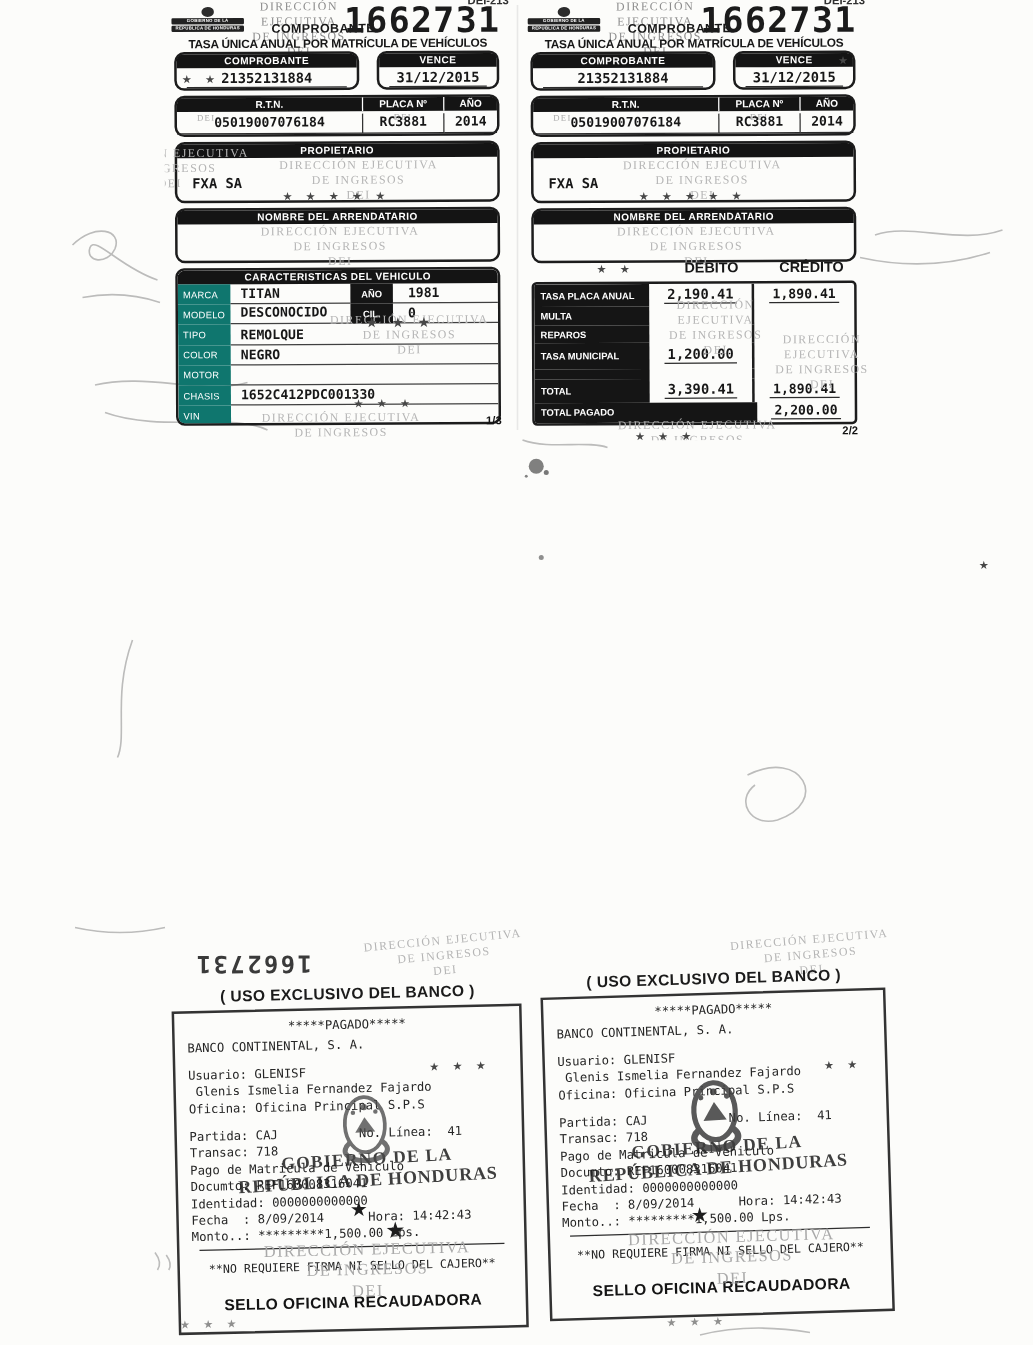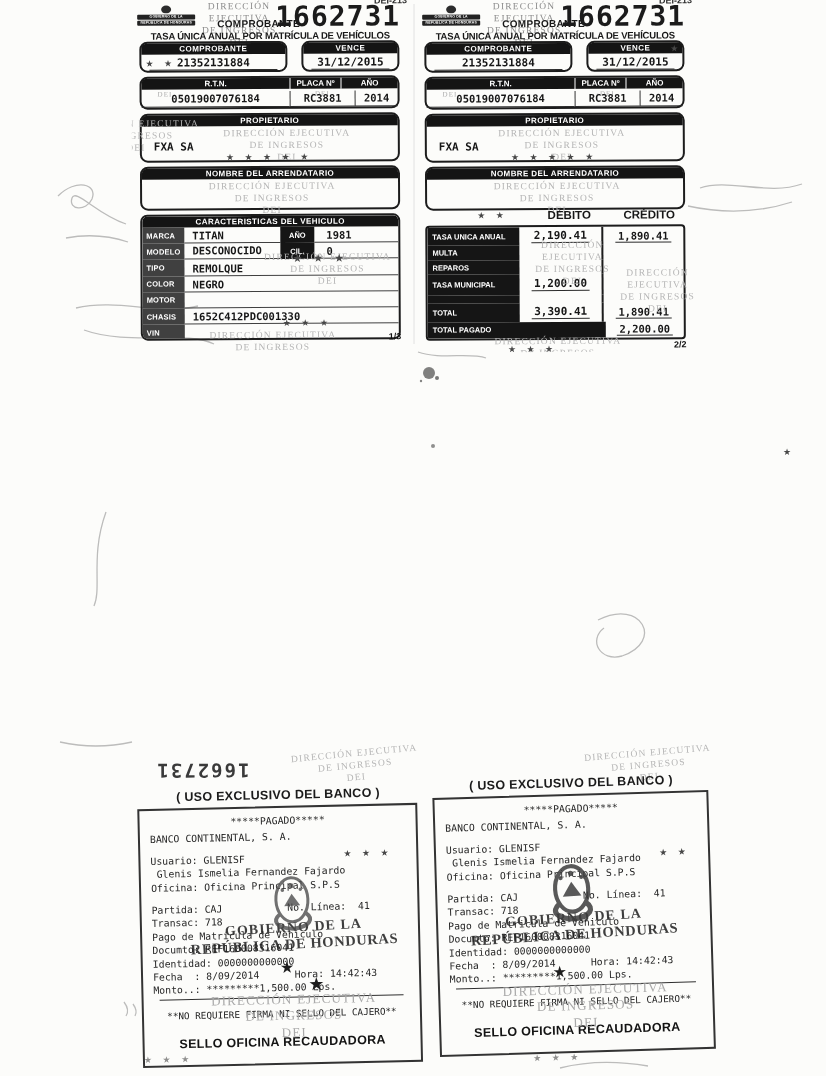--- a/index.html
+++ b/index.html
@@ -22,33 +22,33 @@
   .form-title { position:absolute; left:0; right:0; top:30px; text-align:center; font-size:9.5px; font-weight:bold; letter-spacing:-.2px; }
 
   .fbox { position:absolute; border:2px solid #1c1c1c; border-radius:8px; }
   .bar { background:#141414; color:#fff; font-weight:bold; font-size:8px; text-align:center; line-height:11px; letter-spacing:.4px; border-radius:5px 5px 0 0; }
   .fval { font-family:"DejaVu Sans Mono", monospace; font-weight:bold; font-size:11px; text-align:center; margin:3px 8px 0; border-bottom:1.5px solid #2c2c2c; line-height:12px; }
   .bx-comp { left:8px; top:41px; width:148px; height:31px; }
   .bx-vence { left:170px; top:41px; width:98px; height:31px; }
 
   .rtn-box { position:absolute; left:8px; top:76px; width:260px; height:33px; border:2px solid #1c1c1c; border-radius:8px; }
   .rtn-bar { display:flex; background:#141414; color:#fff; font-size:8px; font-weight:bold; line-height:11px; text-align:center; border-radius:5px 5px 0 0; }
-  .rtn-bar .c1 { width:148px; } .rtn-bar .c2 { width:52px; border-left:1px solid #fff; border-right:1px solid #fff; } .rtn-bar .c3 { flex:1; }
+  .rtn-bar .c1 { width:148px; } .rtn-bar .c2 { width:66px; border-left:1px solid #fff; border-right:1px solid #fff; } .rtn-bar .c3 { flex:1; }
   .rtn-ghost { position:absolute; font-size:7px; color:#aaa; font-family:"Liberation Serif", serif; letter-spacing:1px; top:12px; }
   .rtn-vals { display:flex; position:absolute; left:0; right:0; bottom:0; height:16px; }
   .rtn-vals .cell { font-family:"DejaVu Sans Mono", monospace; font-weight:bold; font-size:10.5px; text-align:center; border-bottom:1.5px solid #2c2c2c; line-height:15px; }
   .rtn-vals .c1 { width:148px; } .rtn-vals .c2 { width:66px; border-left:1.5px solid #333; border-right:1.5px solid #333; } .rtn-vals .c3 { flex:1; }
 
   .sec-box { position:absolute; left:8px; width:260px; border:2px solid #1c1c1c; border-radius:8px; }
   .bx-prop { top:113px; height:49px; } .bx-arr { top:166px; height:44px; }
   .prop-val { position:absolute; left:12px; bottom:7px; font-family:"DejaVu Sans Mono", monospace; font-weight:bold; font-size:11px; }
 
   .veh-box { position:absolute; left:8px; top:214px; width:260px; height:126px; border:2px solid #1c1c1c; border-radius:7px; overflow:hidden; }
   .vrow { display:flex; height:16.2px; align-items:stretch; }
-  .vlab { width:42px; background:#404040; color:#fff; font-size:7.5px; font-weight:bold; display:flex; align-items:center; padding-left:4px; letter-spacing:.2px; }
+  .vlab { width:42px; background:#0f766e; color:#fff; font-size:7.5px; font-weight:normal; display:flex; align-items:center; padding-left:4px; letter-spacing:.2px; }
   .vval { flex:1; border-bottom:1.2px solid #404040; font-family:"DejaVu Sans Mono", monospace; font-weight:bold; font-size:10.5px; display:flex; align-items:flex-end; padding-left:8px; line-height:13px; }
   .vval.fixed { flex:0 0 96px; }
   .vlab2 { width:34px; background:#151515; color:#fff; font-size:7.5px; font-weight:bold; display:flex; align-items:center; justify-content:center; }
   .vval2 { flex:1; border-bottom:1.2px solid #404040; font-family:"DejaVu Sans Mono", monospace; font-weight:bold; font-size:10.5px; display:flex; align-items:flex-end; padding-left:12px; line-height:13px; }
 
   .chg-head { position:absolute; top:209px; left:0; right:0; height:14px; }
   .chg-head .deb { position:absolute; left:112px; width:80px; text-align:center; font-weight:bold; font-size:11.5px; }
   .chg-head .cre { position:absolute; left:194px; width:76px; text-align:center; font-weight:bold; font-size:11.5px; }
   .chg-box { position:absolute; left:8px; top:225px; width:260px; height:115px; border:2px solid #1c1c1c; border-radius:4px; overflow:hidden; display:flex; flex-direction:column; }
   .crow { display:flex; align-items:stretch; }
@@ -289,21 +289,21 @@
         </div>
       <div class="prop-val"></div>
     </div>
 
     <div class="chg-head">
       <span class="deb">DÉBITO</span>
       <span class="cre">CRÉDITO</span>
     </div>
     <div class="chg-box">
       <div class="crow" style="height:19px;">
-        <div class="clab">TASA UNICA ANUAL</div>
+        <div class="clab">TASA PLACA ANUAL</div>
         <div class="cdeb">
             <span class="uline">2,190.41</span>
           </div>
         <div class="ccre">
             <span class="uline">1,890.41</span>
           </div>
       </div>
       <div class="crow" style="height:15px;">
         <div class="clab">MULTA</div>
         <div class="cdeb">

